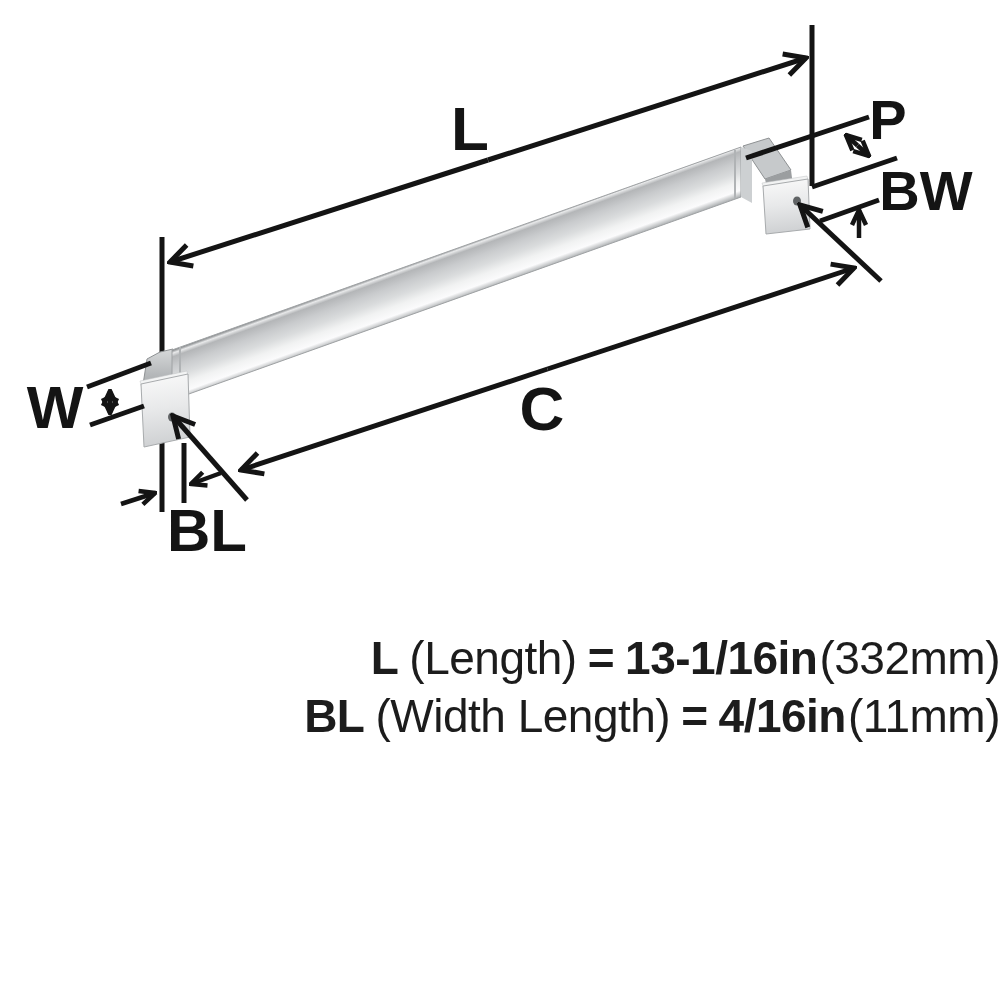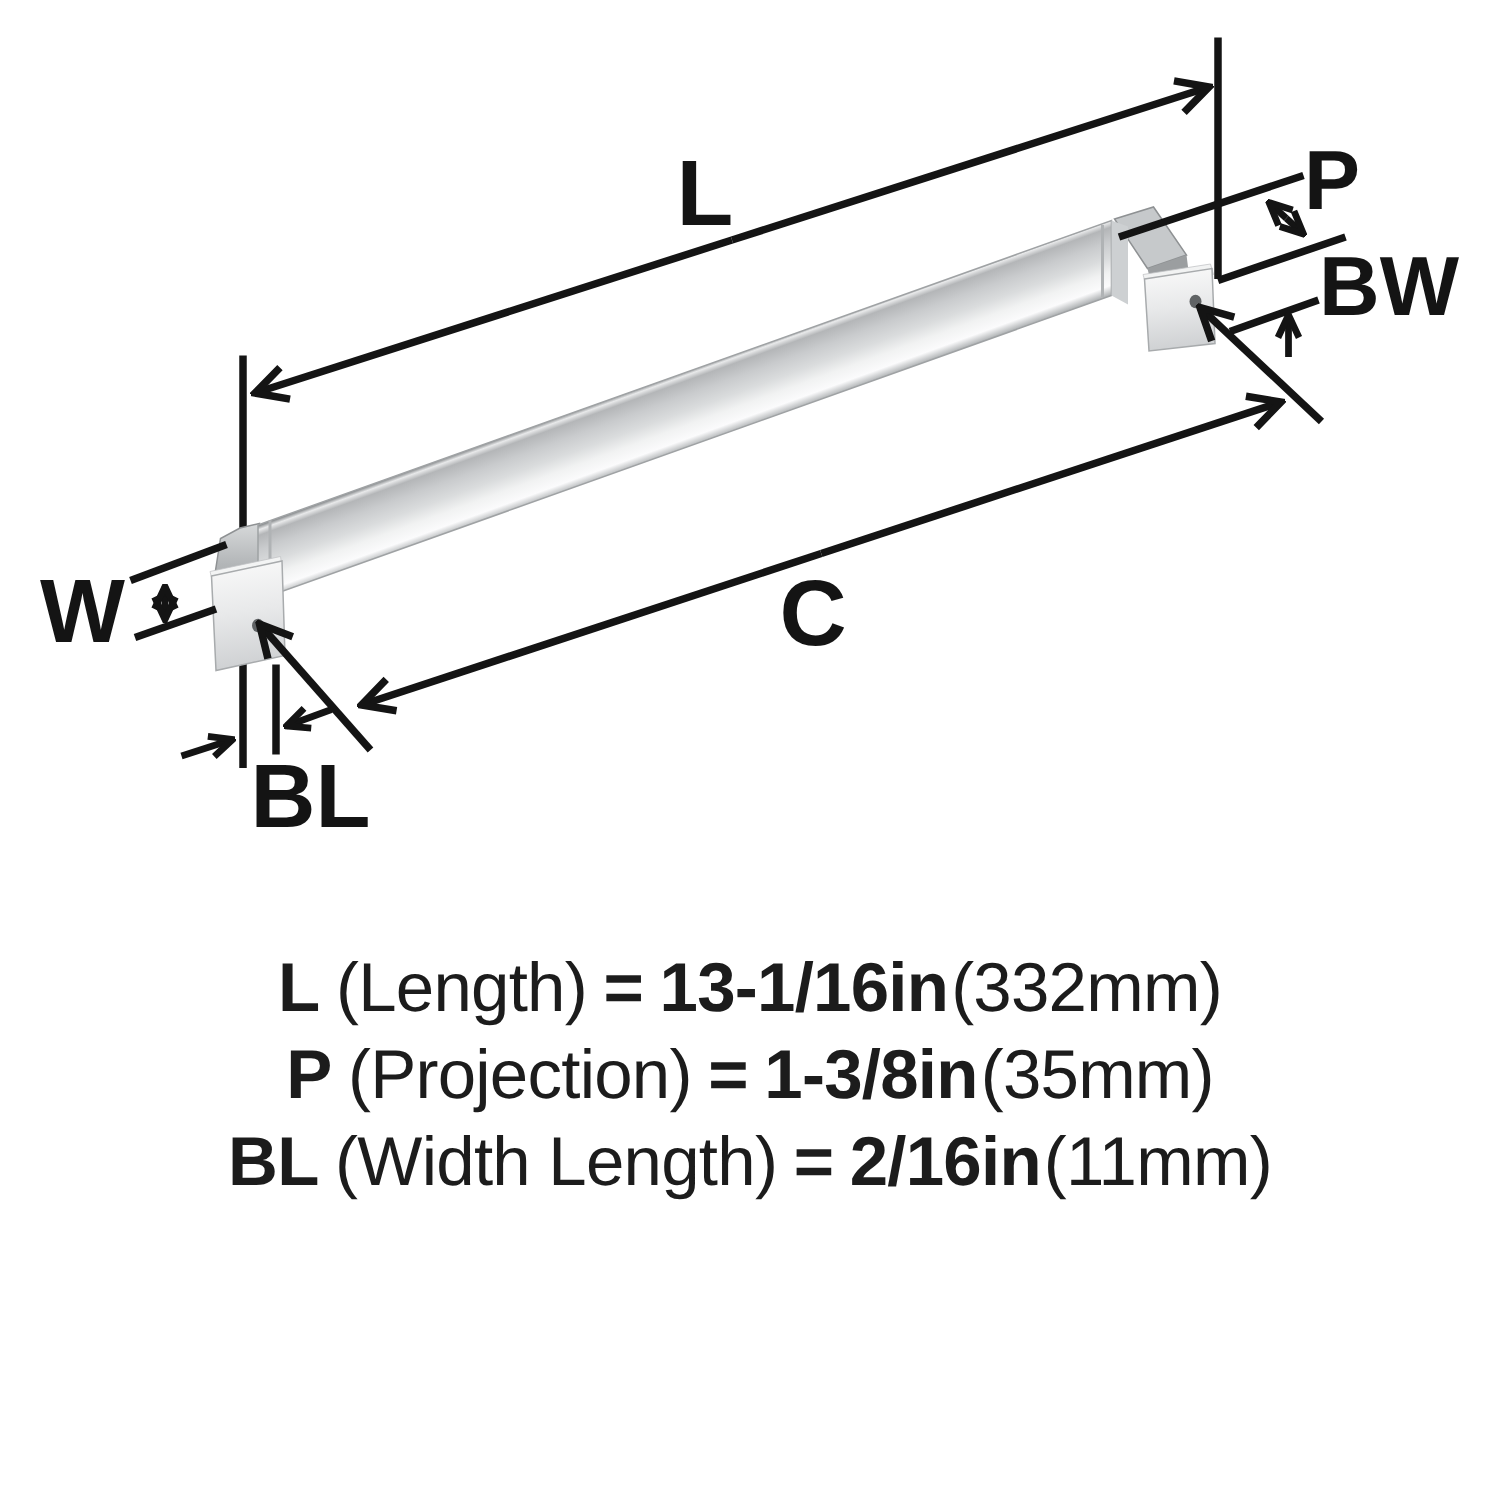--- a/index.html
+++ b/index.html
@@ -8,21 +8,21 @@
     overflow:hidden; font-family:"Liberation Sans","DejaVu Sans",sans-serif;
     color:#1c1c1c;
   }
   .diagram-svg { position:absolute; left:0; top:0; }
   .dim-label {
     font-family:"Liberation Sans","DejaVu Sans",sans-serif;
     font-weight:700; fill:#141414;
   }
   .legend {
     position:absolute; left:0; right:0; top:629px;
-    text-align:center; letter-spacing:-0.5px;
+    text-align:right; letter-spacing:-0.5px;
   }
   .lrow { font-size:46px; line-height:58px; white-space:nowrap; }
   .lrow span { display:inline; }
   .b { font-weight:700; }
   .r { font-weight:400; }
   .gap { margin-left:11px; }
   .tight { margin-left:2px; }
 </style>
 </head>
 <body>
@@ -117,20 +117,17 @@
     <text class="dim-label" x="55" y="428" font-size="60" text-anchor="middle">W</text>
     <text class="dim-label" x="542" y="430" font-size="62" text-anchor="middle">C</text>
     <text class="dim-label" x="207" y="551" font-size="60" text-anchor="middle">BL</text>
   </svg>
 
   <div class="legend">
     <div class="lrow">
       <span class="b">L</span><span class="r gap">(Length)</span><span class="b gap">=</span><span class="b gap">13-1/16in</span><span class="r tight">(332mm)</span>
     </div>
     <div class="lrow">
-      <span class="b">P</span><span class="r gap">(Projection)</span><span class="b gap">=</span><span class="b gap">1-3/8in</span><span class="r tight">(35mm)</span>
-    </div>
-    <div class="lrow">
-      <span class="b">BL</span><span class="r gap">(Width Length)</span><span class="b gap">=</span><span class="b gap">2/16in</span><span class="r tight">(11mm)</span>
+      <span class="b">BL</span><span class="r gap">(Width Length)</span><span class="b gap">=</span><span class="b gap">4/16in</span><span class="r tight">(11mm)</span>
     </div>
   </div>
 
 </div>
 
 </body></html>

